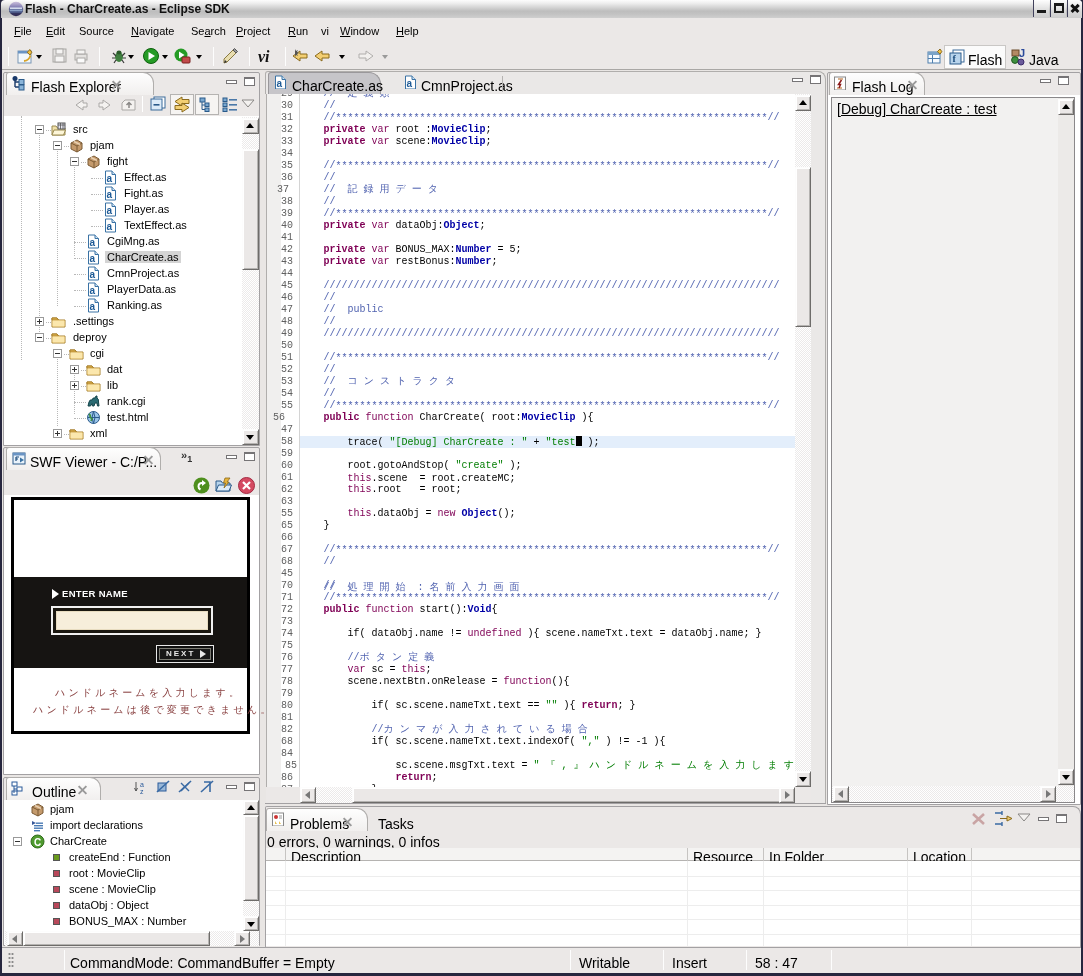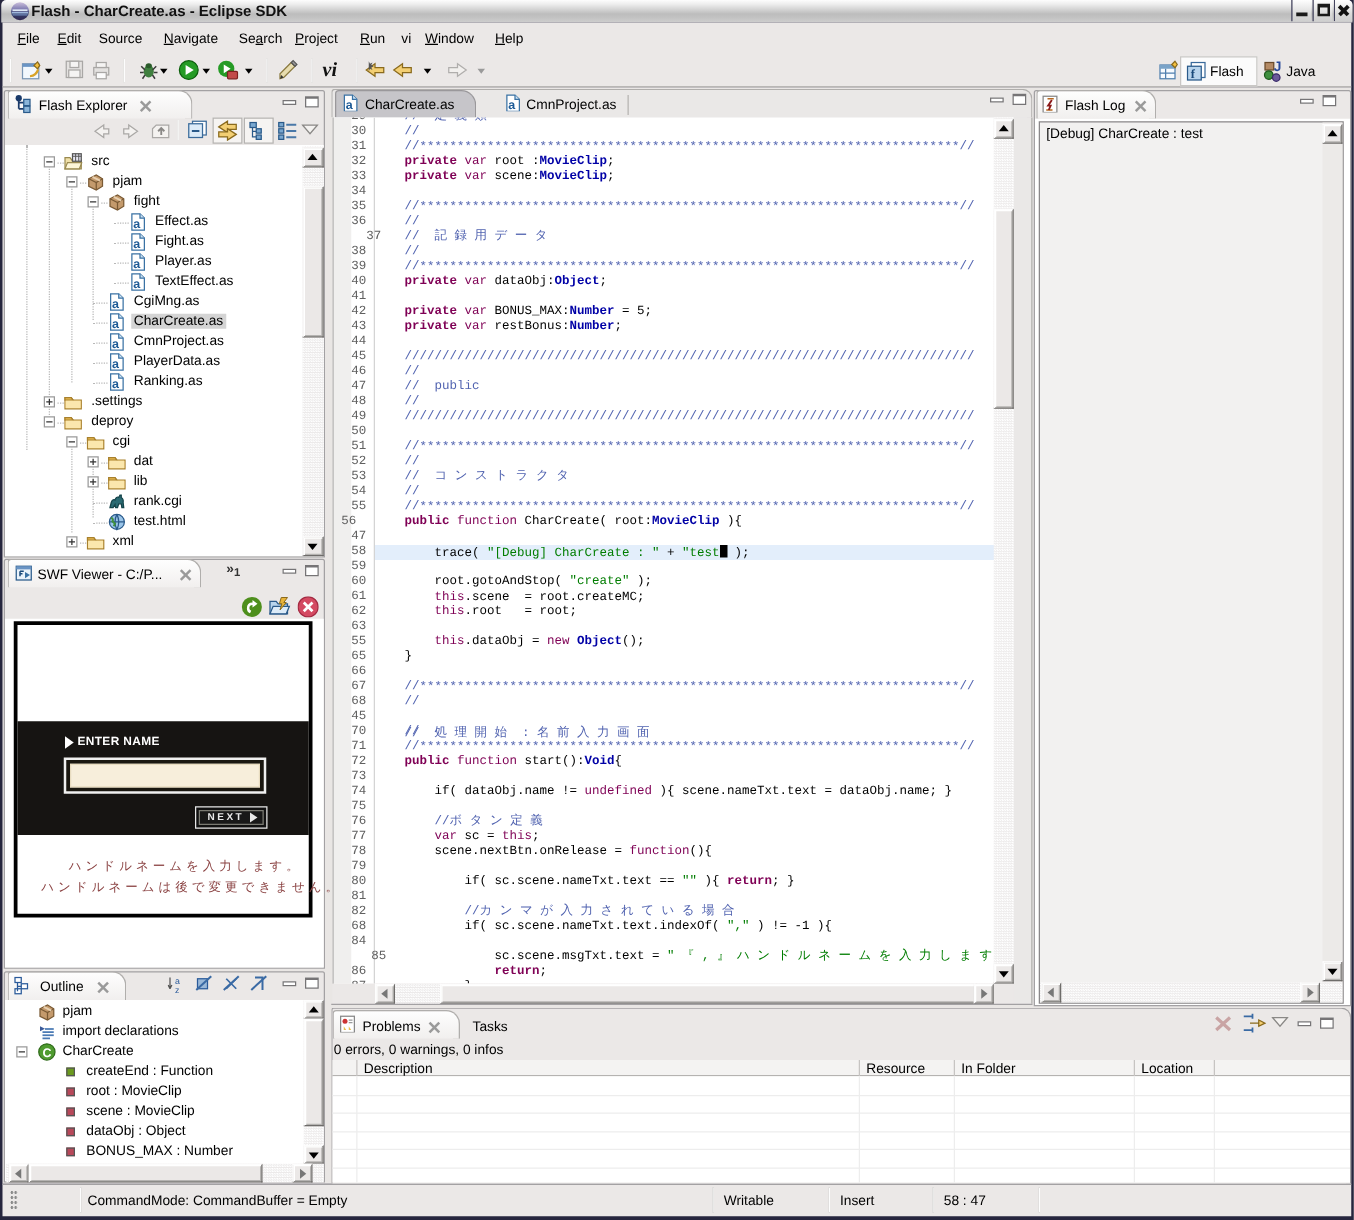--- a/index.html
+++ b/index.html
@@ -1,18 +1,18 @@
 <!DOCTYPE html>
 <html><head><meta charset="utf-8">
 <style>
 *{margin:0;padding:0;box-sizing:border-box}
 html,body{width:1083px;height:976px;overflow:hidden}
 body{position:relative;background:#26263e;font-family:"Liberation Sans",sans-serif}
 .abs{position:absolute}
-.t11{font-size:11px;color:#000}
+.t11{font-size:14px;color:#000}
 #title{position:absolute;left:1px;top:0;width:1081px;height:18px;background:linear-gradient(180deg,#fdfdfd 0%,#ececec 20%,#bdbdbd 62%,#c3c3c3 80%,#cfcfcf 100%);border-top-left-radius:4px;border-top-right-radius:4px}
 .winbtn{position:absolute;top:0;height:17px;width:16px;background:linear-gradient(180deg,#fefefe,#d8d8d8 70%,#cfcfcf);border-left:1px solid #41415c}
 #menubar{position:absolute;left:2px;top:18px;width:1079px;height:26px;background:#ebe8e7}
 #menubar span{position:absolute;top:7px;font-size:11px;color:#000}
 #toolbar{position:absolute;left:2px;top:44px;width:1079px;height:26px;background:#ebe8e7;border-bottom:1px solid #a9a7a5}
 .tsep{position:absolute;top:3px;width:1px;height:19px;background:#b9b7b5;border-right:1px solid #fdfdfd}
 .darr{position:absolute;width:0;height:0;border-left:3px solid transparent;border-right:3px solid transparent;border-top:4px solid #000;top:11px}
 .darrg{border-top-color:#9a9a9a}
 .vtab{position:absolute;background:linear-gradient(180deg,#fefefe,#f1efee);border:1px solid #b0aeac;border-bottom:none;border-radius:3px 11px 0 0}
 .minmax{position:absolute;width:11px;height:9px;border:1px solid #767476;background:#fff;border-top-width:2px}
@@ -534,21 +534,21 @@
 <div class="ln" style="left:8px;top:29.5px">32</div>
 <div class="cl" style="left:32.5px;top:29.5px">    <span class="k">private</span> <span class="v">var</span> root :<span class="ty">MovieClip</span>;</div>
 <div class="ln" style="left:8px;top:41.5px">33</div>
 <div class="cl" style="left:32.5px;top:41.5px">    <span class="k">private</span> <span class="v">var</span> scene:<span class="ty">MovieClip</span>;</div>
 <div class="ln" style="left:8px;top:53.5px">34</div>
 <div class="cl" style="left:32.5px;top:53.5px">    </div>
 <div class="ln" style="left:8px;top:65.5px">35</div>
 <div class="cl" style="left:32.5px;top:65.5px">    <span class="c">//<span style="position:relative;top:1.5px">************************************************************************</span>//</span></div>
 <div class="ln" style="left:8px;top:77.5px">36</div>
 <div class="cl" style="left:32.5px;top:77.5px">    <span class="c">//</span></div>
-<div class="ln" style="left:20px;top:89.5px">37</div>
+<div class="ln" style="left:4px;top:89.5px">37</div>
 <div class="cl" style="left:32.5px;top:89.5px">    <span class="c">//  <span class="j">記録用データ</span></span></div>
 <div class="ln" style="left:8px;top:101.5px">38</div>
 <div class="cl" style="left:32.5px;top:101.5px">    <span class="c">//</span></div>
 <div class="ln" style="left:8px;top:113.5px">39</div>
 <div class="cl" style="left:32.5px;top:113.5px">    <span class="c">//<span style="position:relative;top:1.5px">************************************************************************</span>//</span></div>
 <div class="ln" style="left:8px;top:125.5px">40</div>
 <div class="cl" style="left:32.5px;top:125.5px">    <span class="k">private</span> <span class="v">var</span> dataObj:<span class="ty">Object</span>;</div>
 <div class="ln" style="left:8px;top:137.5px">41</div>
 <div class="cl" style="left:32.5px;top:137.5px">    </div>
 <div class="ln" style="left:8px;top:149.5px">42</div>
@@ -630,21 +630,21 @@
 <div class="ln" style="left:8px;top:605.5px">80</div>
 <div class="cl" style="left:32.5px;top:605.5px">            if( sc.scene.nameTxt.text == <span class="s">""</span> ){ <span class="k">return</span>; }</div>
 <div class="ln" style="left:8px;top:617.5px">81</div>
 <div class="cl" style="left:32.5px;top:617.5px">    </div>
 <div class="ln" style="left:8px;top:629.5px">82</div>
 <div class="cl" style="left:32.5px;top:629.5px">            <span class="c">//<span class="j">カンマが入力されている場合</span></span></div>
 <div class="ln" style="left:8px;top:641.5px">68</div>
 <div class="cl" style="left:32.5px;top:641.5px">            if( sc.scene.nameTxt.text.indexOf( <span class="s">","</span> ) != -1 ){</div>
 <div class="ln" style="left:8px;top:653.5px">84</div>
 <div class="cl" style="left:32.5px;top:653.5px">    </div>
-<div class="ln" style="left:24px;top:665.5px">85</div>
+<div class="ln" style="left:12px;top:665.5px">85</div>
 <div class="cl" style="left:32.5px;top:665.5px">                sc.scene.msgTxt.text = <span class="s">" <span class="j">『,』ハンドルネームを入力します。</span>"</span>;</div>
 <div class="ln" style="left:8px;top:677.5px">86</div>
 <div class="cl" style="left:32.5px;top:677.5px">                <span class="k">return</span>;</div>
 <div class="ln" style="left:8px;top:689.5px">87</div>
 <div class="cl" style="left:32.5px;top:689.5px">            }</div>
 </div>
 <div class="abs sbtrack" style="left:795px;top:94px;width:16px;height:693px;"></div>
 <div class="sbbtn" style="left:795px;top:95px;width:16px;height:16px">
     <div class="arrN" style="left:3px"></div>
   </div>
@@ -668,21 +668,21 @@
     <rect x="1.5" y="1" width="11" height="13" fill="#fff" stroke="#888"></rect>
     <path d="M5 3 L10 3 M4 12 L9 12" stroke="#b5651d" stroke-width="1.2"></path>
     <path d="M8.5 4 L5.5 8.5 L7.5 8.5 L6 12" stroke="#8b1a1a" stroke-width="1.5" fill="none"></path>
   </svg>
 <div class="abs t11" style="left:852px;top:79px;">Flash Log</div>
 <div class="closex" style="left:908px;top:80px"></div>
 <div class="minbar" style="left:1040px;top:79px"></div>
 <div class="minmax" style="left:1058px;top:76px"></div>
 <div class="abs" style="left:828px;top:95px;width:252px;height:709px;background:#fff"></div>
 <div class="abs" style="left:831px;top:97px;width:244px;height:706px;background:#f2f1f0;border:1px solid #8a888a"></div>
-<div class="abs t11" style="left:837px;top:101px;">[Debug] CharCreate : test</div>
+<div class="abs t11" style="left:837px;top:101px;text-decoration:underline;">[Debug] CharCreate : test</div>
 <div class="abs" style="left:1058px;top:98px;width:16px;height:688px;background:#eceae8"></div>
 <div class="sbbtn" style="left:1058px;top:99px;width:16px;height:16px">
     <div class="arrN" style="left:3px"></div>
   </div>
 <div class="sbbtn" style="left:1058px;top:769px;width:16px;height:16px">
     <div class="arrS" style="left:3px"></div>
   </div>
 <div class="abs sbtrack" style="left:832px;top:786px;width:242px;height:16px;"></div>
 <div class="sbbtn" style="left:833px;top:786px;width:16px;height:16px">
     <div class="arrW"></div>

